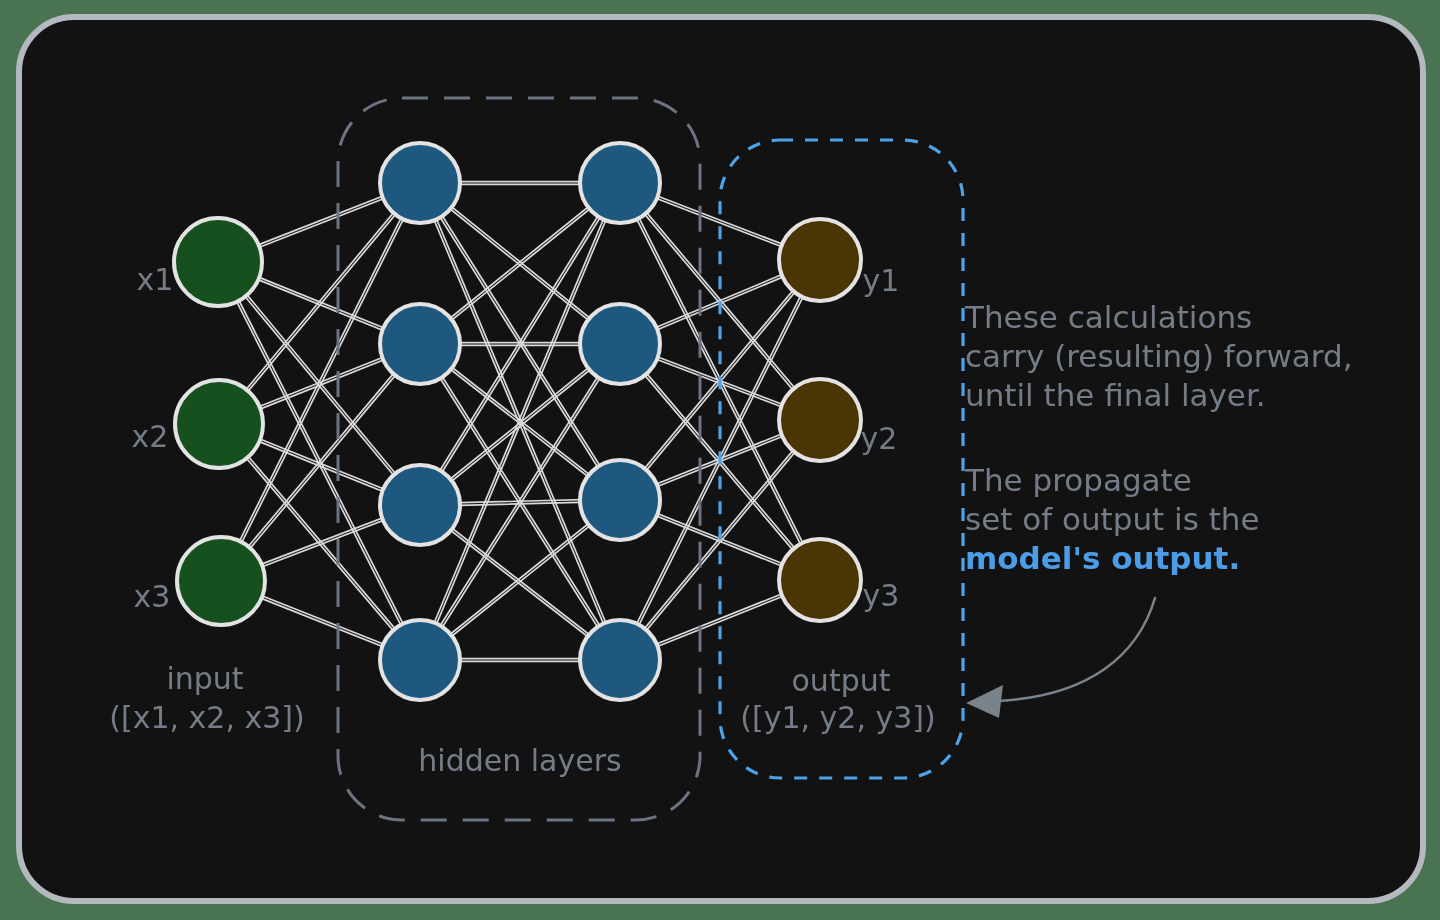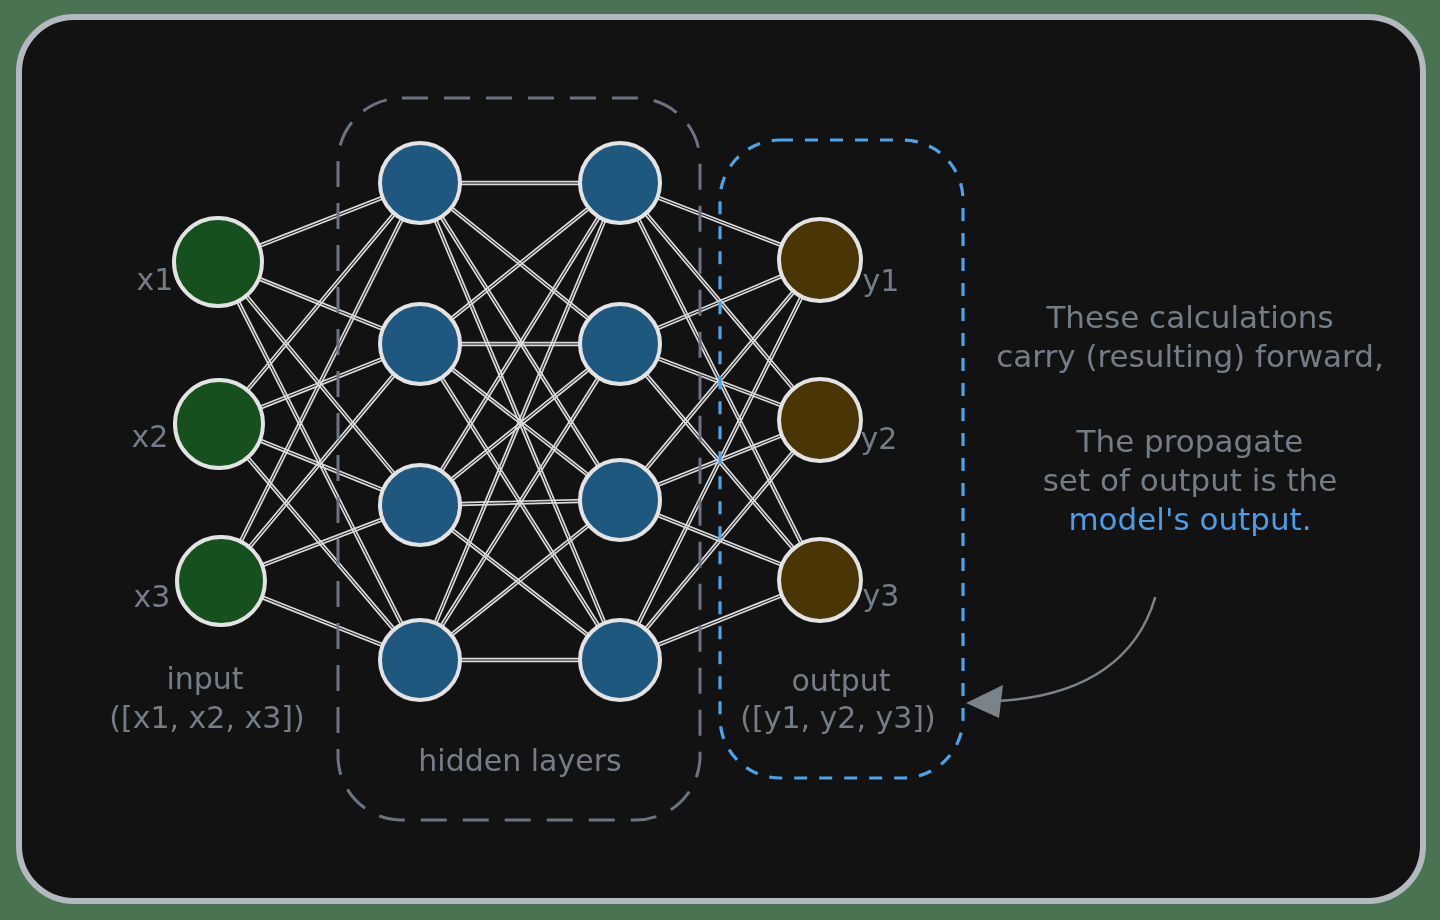--- a/index.html
+++ b/index.html
@@ -32,28 +32,27 @@
     fill:var(--label-text,#747d87);
     font-size:30px; text-anchor:middle;
     font-family:"DejaVu Sans", sans-serif;
   }
 
   .arrow-path { fill:none; stroke:var(--arrow,#7a828a); stroke-width:2.6; stroke-linecap:round; }
   .arrow-head { fill:var(--arrow,#7a828a); }
 
   .annotation {
     position:absolute; left:965px; top:298px; width:450px;
-    text-align:center;
     color:var(--label-text,#6e7883);
     font-size:31px; line-height:39px;
   }
   .annotation .gap { height:46px; }
   .annotation .highlight {
     color:var(--highlight-text,#4b9de8);
-    font-weight:normal;
+    font-weight:bold;
   }
 </style>
 </head>
 <body>
 
 <div class="page">
   <div class="card"></div>
 
   <svg class="diagram" viewBox="0 0 1440 920">
 
@@ -176,18 +175,19 @@
 
     <g>
       <path class="arrow-path" d="M1155 598 C1138 655 1090 696 998 701"></path>
       <polygon class="arrow-head" points="966,703 1003,685 999,718"></polygon>
     </g>
   </svg>
 
   <div class="annotation">
     <div>These calculations</div>
     <div>carry (resulting) forward,</div>
+    <div>until the final layer.</div>
     <div class="gap"></div>
     <div>The propagate</div>
     <div>set of output is the</div>
     <div class="highlight">model's output.</div>
   </div>
 </div>
 
 </body></html>

